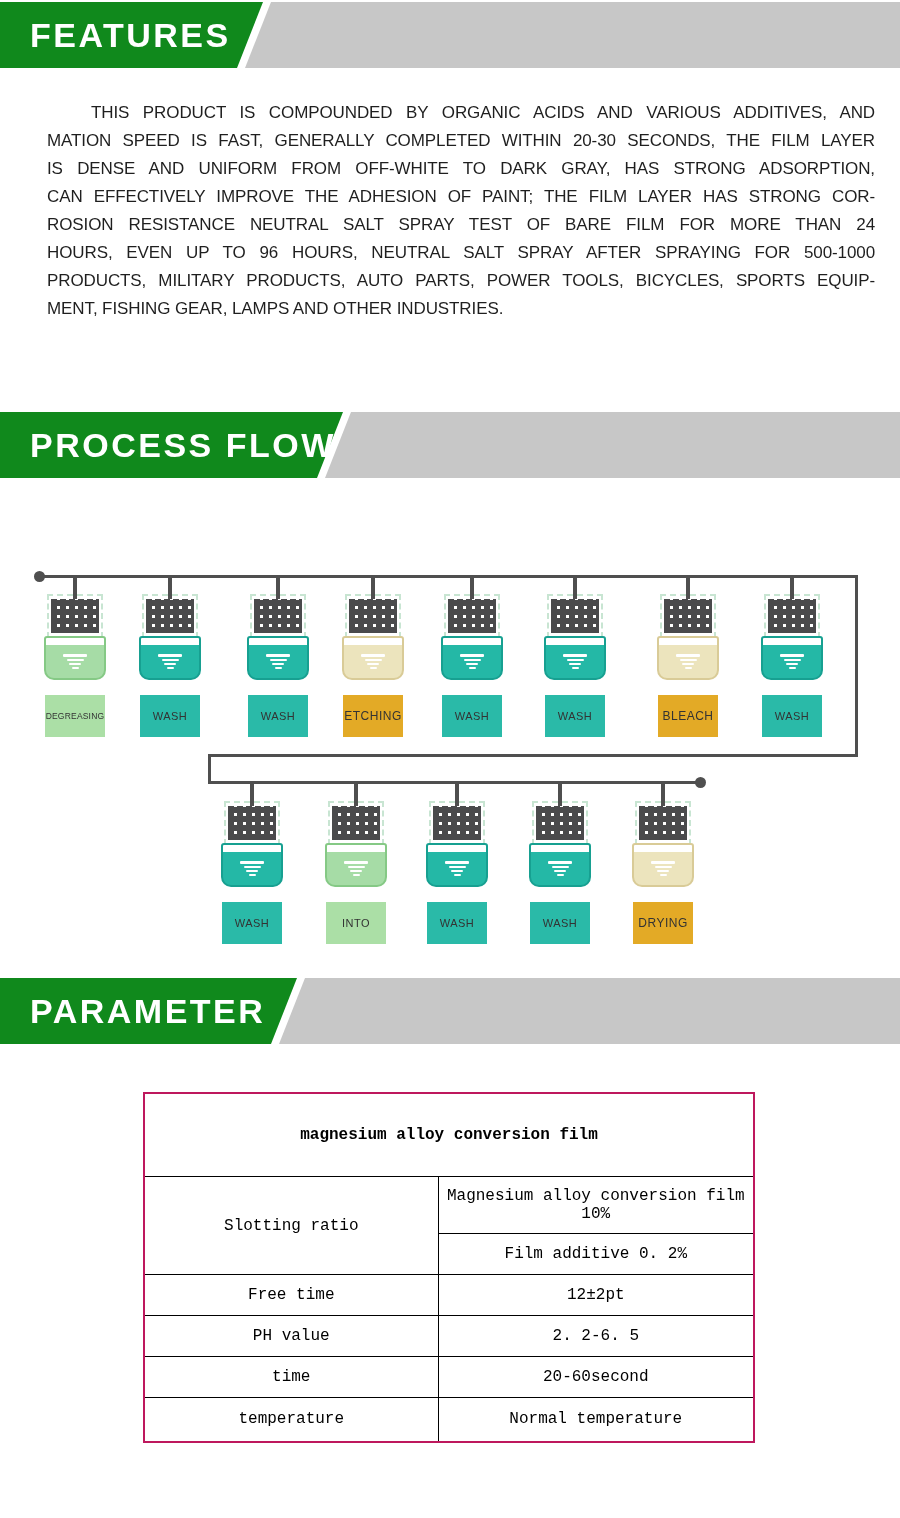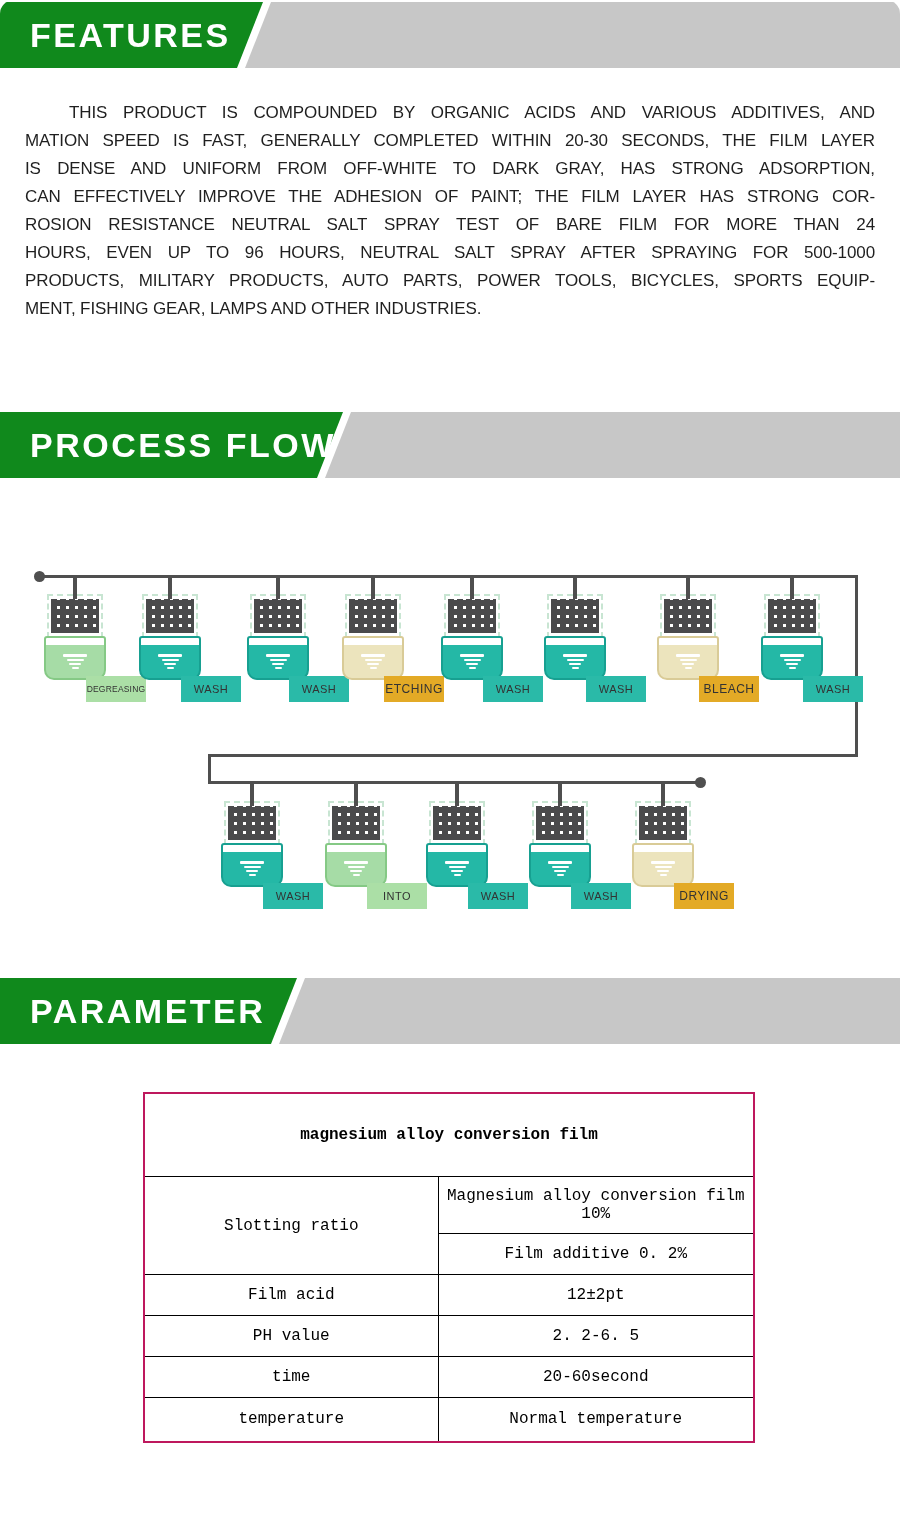--- a/index.html
+++ b/index.html
@@ -1,31 +1,31 @@
 <!DOCTYPE html>
 <html style="--banner-green: #10891c; --banner-gray: #c7c7c7; --line-gray: #4f4f4f; --text-dark: #1f1f1f; --teal-fill: #24b8a6; --teal-border: #17a091; --teal-label: #2abaa8; --green-fill: #a6dca6; --green-border: #85c985; --green-label: #abdfa6; --cream-fill: #ece4bd; --cream-border: #d9cb97; --amber-label: #e3aa26;"><head>
 <meta charset="utf-8">
 <style>
   html,body{margin:0;padding:0;background:#ffffff;}
   #page{position:relative;width:900px;height:1518px;background:#fff;overflow:hidden;
-        font-family:"Liberation Sans",sans-serif;border-radius:14px;}
+        font-family:"Liberation Sans",sans-serif;}
 
   
   .banner{position:absolute;left:0;height:66px;width:900px;}
   .banner-green{position:absolute;left:0;top:0;height:100%;background:var(--banner-green);
       clip-path:polygon(0 0,100% 0,calc(100% - 26px) 100%,0 100%);}
   .banner-gray{position:absolute;top:0;height:100%;right:0;background:var(--banner-gray);
       clip-path:polygon(26px 0,100% 0,100% 100%,0 100%);}
   .banner-title{position:absolute;left:30px;top:0;height:66px;line-height:66px;
       color:#fff;font-size:34px;font-weight:bold;letter-spacing:2.5px;white-space:nowrap;}
 
   
   #para{position:absolute;left:25px;top:99px;width:850px;color:var(--text-dark);
         font-size:17px;line-height:28px;letter-spacing:-0.1px;}
-  .pline{text-align:justify;text-align-last:justify;white-space:normal;}
+  .pline{text-align:justify;text-align-last:justify;white-space:normal;margin-left:22px;}
   .pline-first{padding-left:44px;}
   .pline-last{text-align-last:left;}
 
   
   .rail{position:absolute;background:var(--line-gray);}
   .dot{position:absolute;width:11px;height:11px;border-radius:50%;background:var(--line-gray);}
 
   .station{position:absolute;width:80px;height:140px;}
   .hanger{position:absolute;left:38px;top:0;width:4px;height:24px;background:var(--line-gray);}
   .basket{position:absolute;left:16px;top:23px;width:48px;height:34px;background:#fff;
@@ -40,22 +40,22 @@
   .t-green{border-color:var(--green-border);
       background:linear-gradient(to bottom,#ffffff 0 7px,var(--green-fill) 7px);}
   .t-cream{border-color:var(--cream-border);
       background:linear-gradient(to bottom,#ffffff 0 7px,var(--cream-fill) 7px);}
   .water{position:absolute;left:0;right:0;top:16px;}
   .water i{display:block;margin:0 auto 2px auto;background:#fff;border-radius:1px;}
   .water i:nth-child(1){width:24px;height:3px;}
   .water i:nth-child(2){width:17px;height:2px;}
   .water i:nth-child(3){width:12px;height:2px;}
   .water i:nth-child(4){width:7px;height:2px;}
-  .slabel{position:absolute;left:10px;top:100px;width:60px;height:26px;display:flex;
-      align-items:center;justify-content:center;color:#333;font-size:11px;letter-spacing:0.5px;margin-left:41px;}
+  .slabel{position:absolute;left:10px;top:119px;width:60px;height:42px;display:flex;
+      align-items:center;justify-content:center;color:#333;font-size:11px;letter-spacing:0.5px;}
   .l-teal{background:var(--teal-label);}
   .l-green{background:var(--green-label);}
   .l-amber{background:var(--amber-label);font-size:12px;}
   .slabel.small{font-size:8.5px;letter-spacing:0.2px;}
 
   
   #ptable{position:absolute;left:143px;top:1092px;width:612px;border-collapse:collapse;
       font-family:"Liberation Mono",monospace;color:#000;}
   #ptable td{border:1px solid #000;text-align:center;vertical-align:middle;
       font-size:16px;padding:0 6px;white-space:pre-line;}
@@ -291,21 +291,21 @@
     </tr>
     <tr class="row-sub1">
       <td rowspan="2">Slotting ratio</td>
       <td>Magnesium alloy conversion film
 10%</td>
     </tr>
     <tr class="row-sub2">
       <td>Film additive 0. 2%</td>
     </tr>
     <tr class="row-std">
-      <td>Film acid</td>
+      <td>Free time</td>
       <td>12±2pt</td>
     </tr>
     <tr class="row-std">
       <td>PH value</td>
       <td>2. 2-6. 5</td>
     </tr>
     <tr class="row-std">
       <td>time</td>
       <td>20-60second</td>
     </tr>

